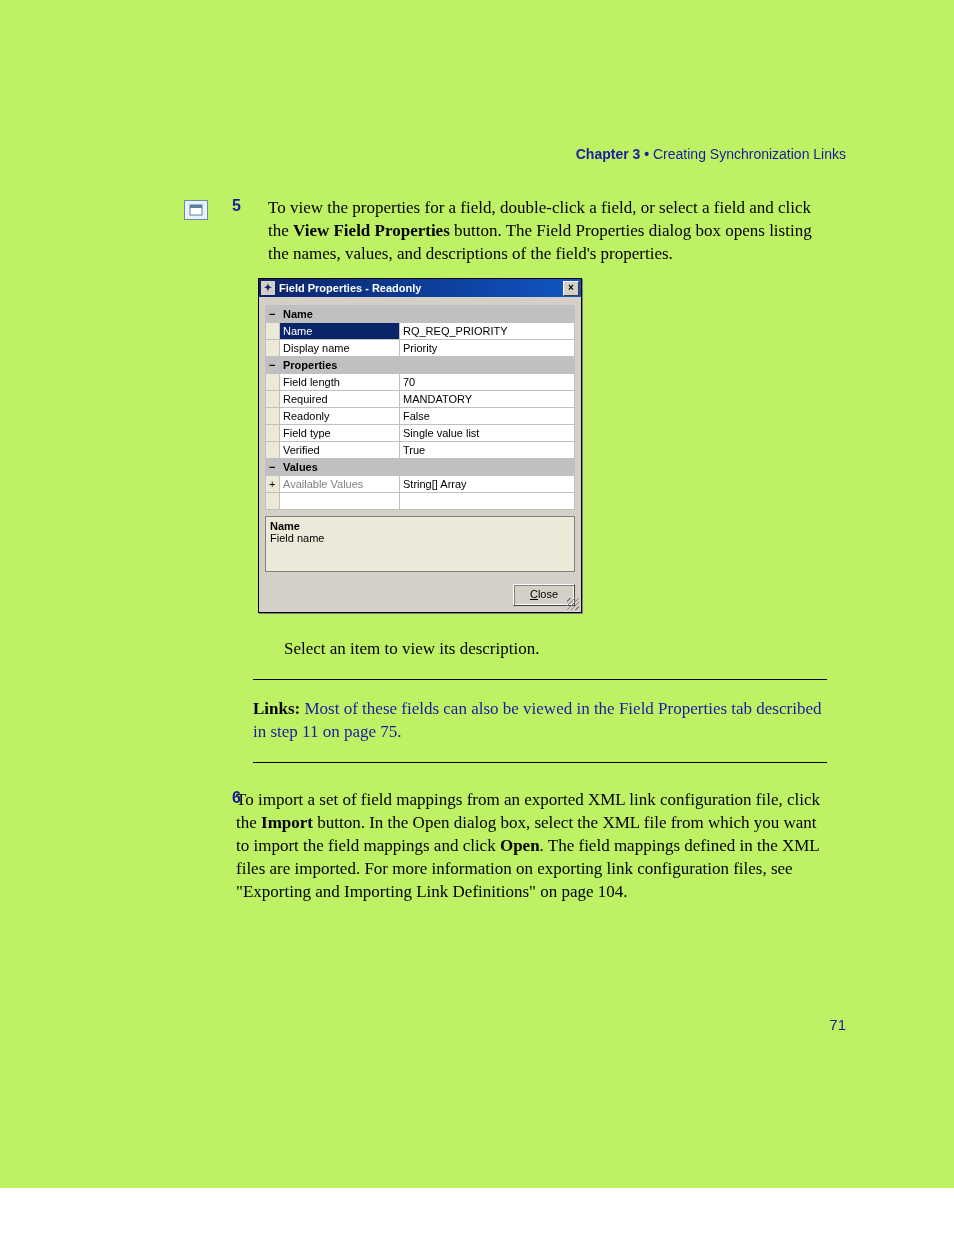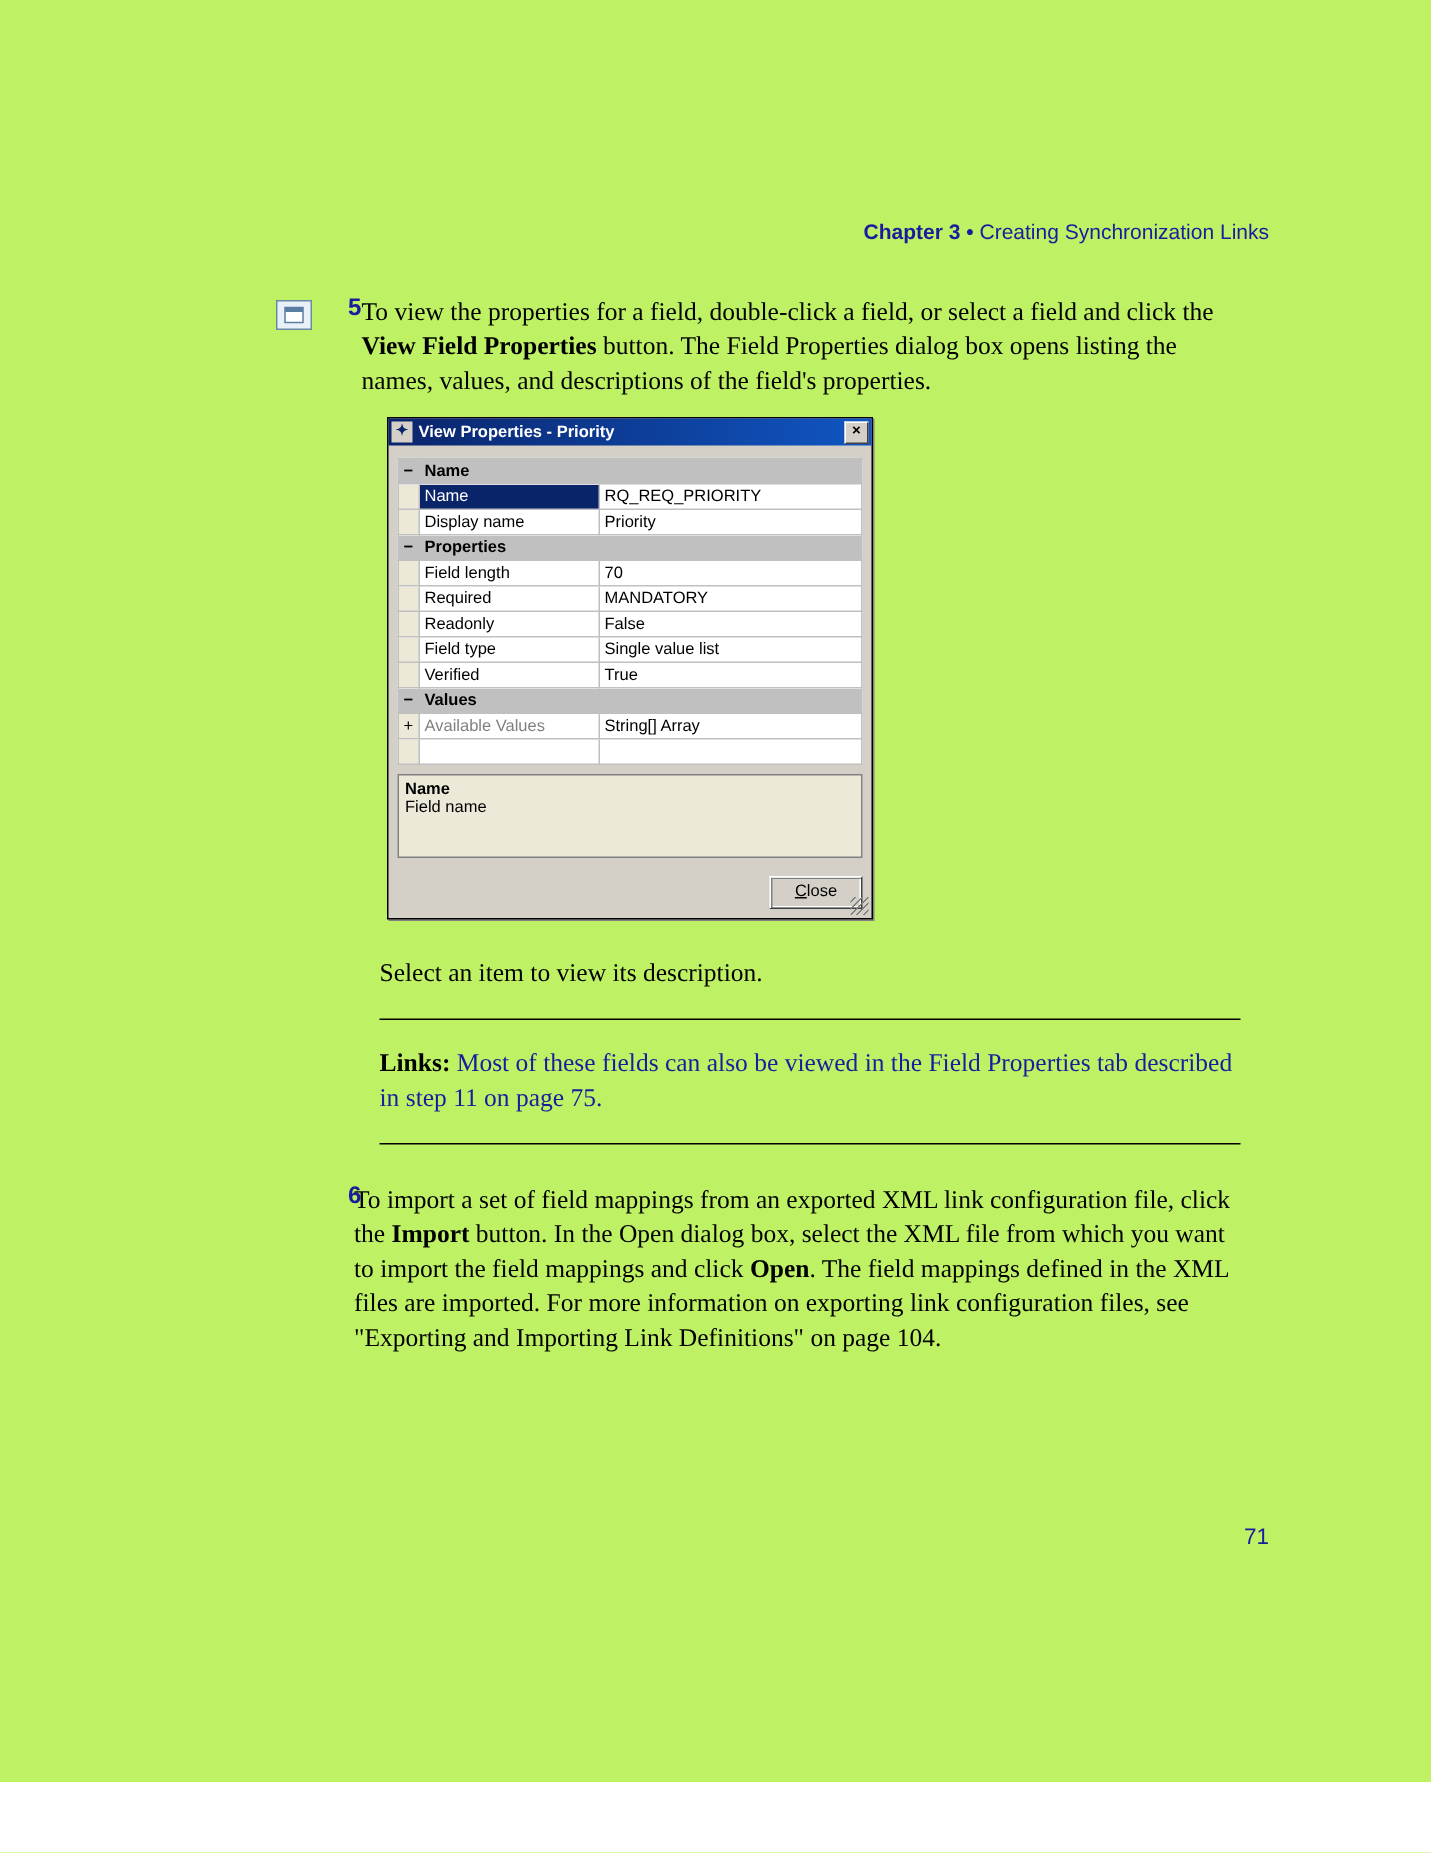--- a/index.html
+++ b/index.html
@@ -49,25 +49,26 @@
     top: 0;
     font-family: Verdana, Arial, sans-serif;
     font-weight: bold;
     font-size: 16px;
     color: #1b1b9e;
   }
   .body-text {
     font-size: 17px;
     line-height: 1.35;
     color: #000;
+    margin-left: 31px;
   }
   .body-text .bold { font-weight: bold; }
   #step5 { top: 197px; }
   #step5 .step-num { left: 232px; }
-  #step5 .body-text { margin-left: 9px; }
+  #step5 .body-text { margin-left: 36px; }
 
   
   .dialog {
     position: absolute;
     left: 258px;
     top: 278px;
     width: 322px;
     background: #d4d0c8;
     border: 1px solid #000;
     font-family: Tahoma, Arial, sans-serif;
@@ -241,21 +242,21 @@
   <div id="step5" class="step-block">
     <div class="step-num" style="left:0;">5</div>
     <div class="body-text">
       <span>To view the properties for a field, double-click a field, or select a field and click the </span><span class="bold">View Field Properties</span><span> button. The Field Properties dialog box opens listing the names, values, and descriptions of the field's properties.</span>
     </div>
   </div>
 
   <div class="dialog">
     <div class="titlebar">
       <span class="tb-icon">✦</span>
-      <span>View Properties - Priority</span>
+      <span>Field Properties - Readonly</span>
       <span class="spacer"></span>
       <span class="close-btn">×</span>
     </div>
     <div class="dialog-body">
       <table class="prop-grid">
         <colgroup>
             <col class="exp-col">
             <col class="key-col">
             <col>
           </colgroup>

